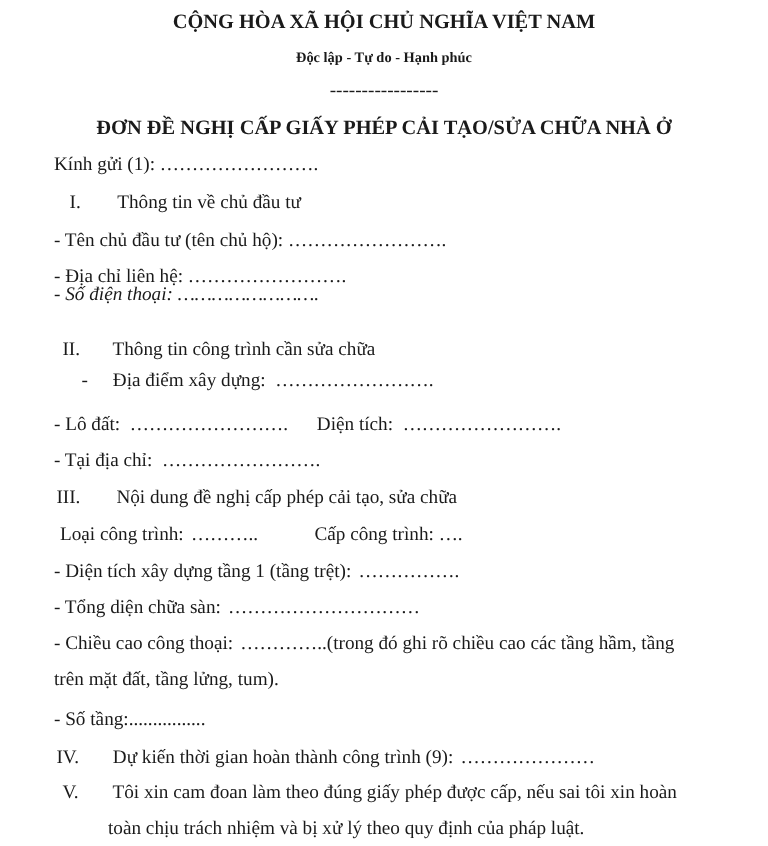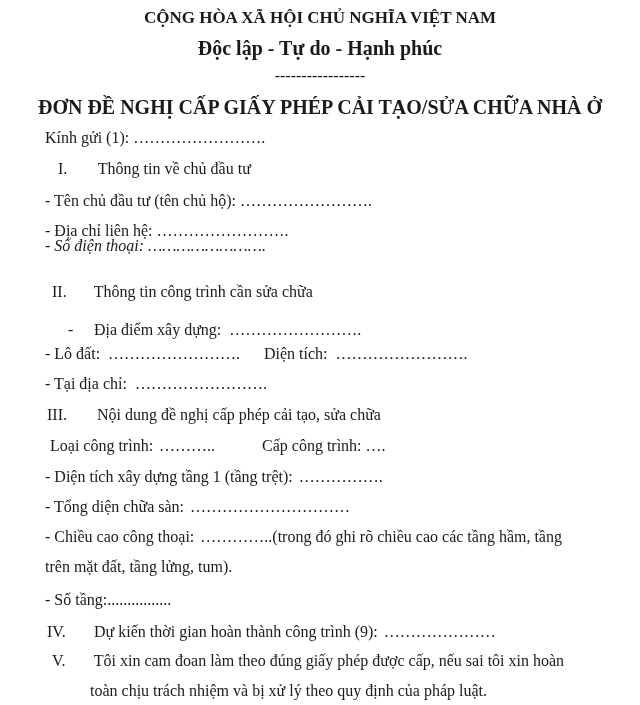--- a/index.html
+++ b/index.html
@@ -5,22 +5,22 @@
     html, body { margin: 0; padding: 0; background: #ffffff; }
     body {
       width: 640px; height: 705px; overflow: hidden; position: relative;
       font-family: "Liberation Serif", "DejaVu Serif", serif;
       color: #1a1a1a;
     }
     .line { position: absolute; white-space: nowrap; font-size: 16px; line-height: 20px; }
     .center { left: 0; width: 640px; text-align: center; }
     .bold { font-weight: bold; }
     .title1 { font-size: 17px; }
-    .title2 { font-size: 20px; }
-    .title3 { font-size: 20px; }
+    .title2 { font-size: 12px; }
+    .title3 { font-size: 17px; }
     .roman { display: inline-block; }
     .dots { letter-spacing: 0px; }
   </style>
 </head>
 <body>
 
 <div class="line center bold title1" style="top:8px;">CỘNG HÒA XÃ HỘI CHỦ NGHĨA VIỆT NAM</div>
 <div class="line center bold title2" style="top:38px;">Độc lập - Tự do - Hạnh phúc</div>
 <div class="line center" style="top:66px;">-----------------</div>
 <div class="line center bold title3" style="top:97px;">ĐƠN ĐỀ NGHỊ CẤP GIẤY PHÉP CẢI TẠO/SỬA CHỮA NHÀ Ở</div>
@@ -44,21 +44,21 @@
 </div>
 <div class="line" style="top:236px; left:45px;font-style:italic;">
   <span>- Số điện thoại:</span>
   <span>…………………….</span>
 </div>
 
 <div class="line" style="top:282px; left:52px;">
   <span class="roman" style="width:38px;">II.</span>
   <span>Thông tin công trình cần sửa chữa</span>
 </div>
-<div class="line" style="top:320px; left:68px;font-family:Liberation Serif, serif;">
+<div class="line" style="top:308px; left:68px;font-family:Liberation Serif, serif;">
   <span class="roman" style="width:22px;">-</span>
   <span>Địa điểm xây dựng:</span>
   <span style="margin-left:4px;">…………………….</span>
 </div>
 <div class="line" style="top:344px; left:45px;">
   <span>- Lô đất:</span>
   <span style="margin-left:4px;">…………………….</span>
 </div>
 <div class="line" style="top:344px; left:264px;">
   <span>Diện tích:</span>

